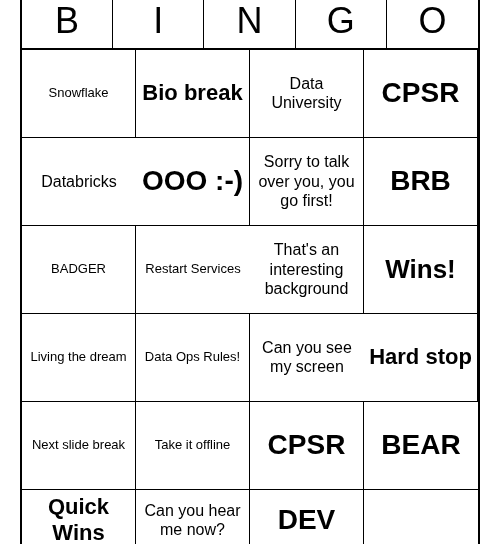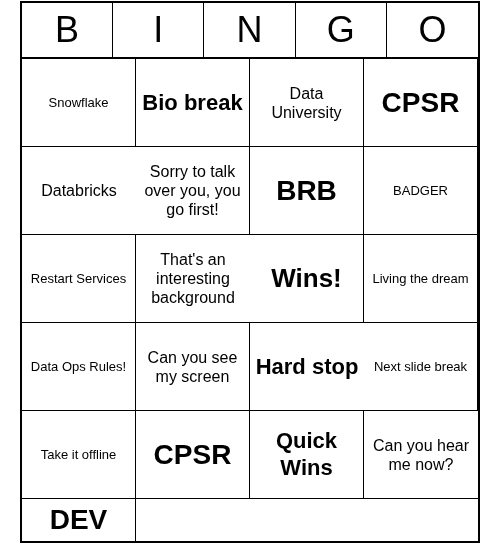--- a/index.html
+++ b/index.html
@@ -80,30 +80,32 @@
       <div class="bingo-header-cell">N</div>
       <div class="bingo-header-cell">G</div>
       <div class="bingo-header-cell">O</div>
     </div>
   <div class="bingo-grid">
   <div class="bingo-cell ">Snowflake</div>
       <div class="bingo-cell large">Bio break</div>
       <div class="bingo-cell small">Data University</div>
       <div class="bingo-cell xlarge">CPSR</div>
       <div class="bingo-cell small">Databricks</div>
+      <div class="bingo-cell xlarge">OOO :-)</div>
       <div class="bingo-cell small">Sorry to talk over you, you go first!</div>
       <div class="bingo-cell xlarge">BRB</div>
       <div class="bingo-cell ">BADGER</div>
       <div class="bingo-cell ">Restart Services</div>
       <div class="bingo-cell small">That's an interesting background</div>
       <div class="bingo-cell free">Wins!</div>
       <div class="bingo-cell ">Living the dream</div>
       <div class="bingo-cell ">Data Ops Rules!</div>
       <div class="bingo-cell small">Can you see my screen</div>
       <div class="bingo-cell large">Hard stop</div>
       <div class="bingo-cell ">Next slide break</div>
       <div class="bingo-cell ">Take it offline</div>
       <div class="bingo-cell xlarge">CPSR</div>
+      <div class="bingo-cell xlarge">BEAR</div>
       <div class="bingo-cell large">Quick Wins</div>
       <div class="bingo-cell small">Can you hear me now?</div>
       <div class="bingo-cell xlarge">DEV</div>
     </div>
 </div>
 
 </body></html>

